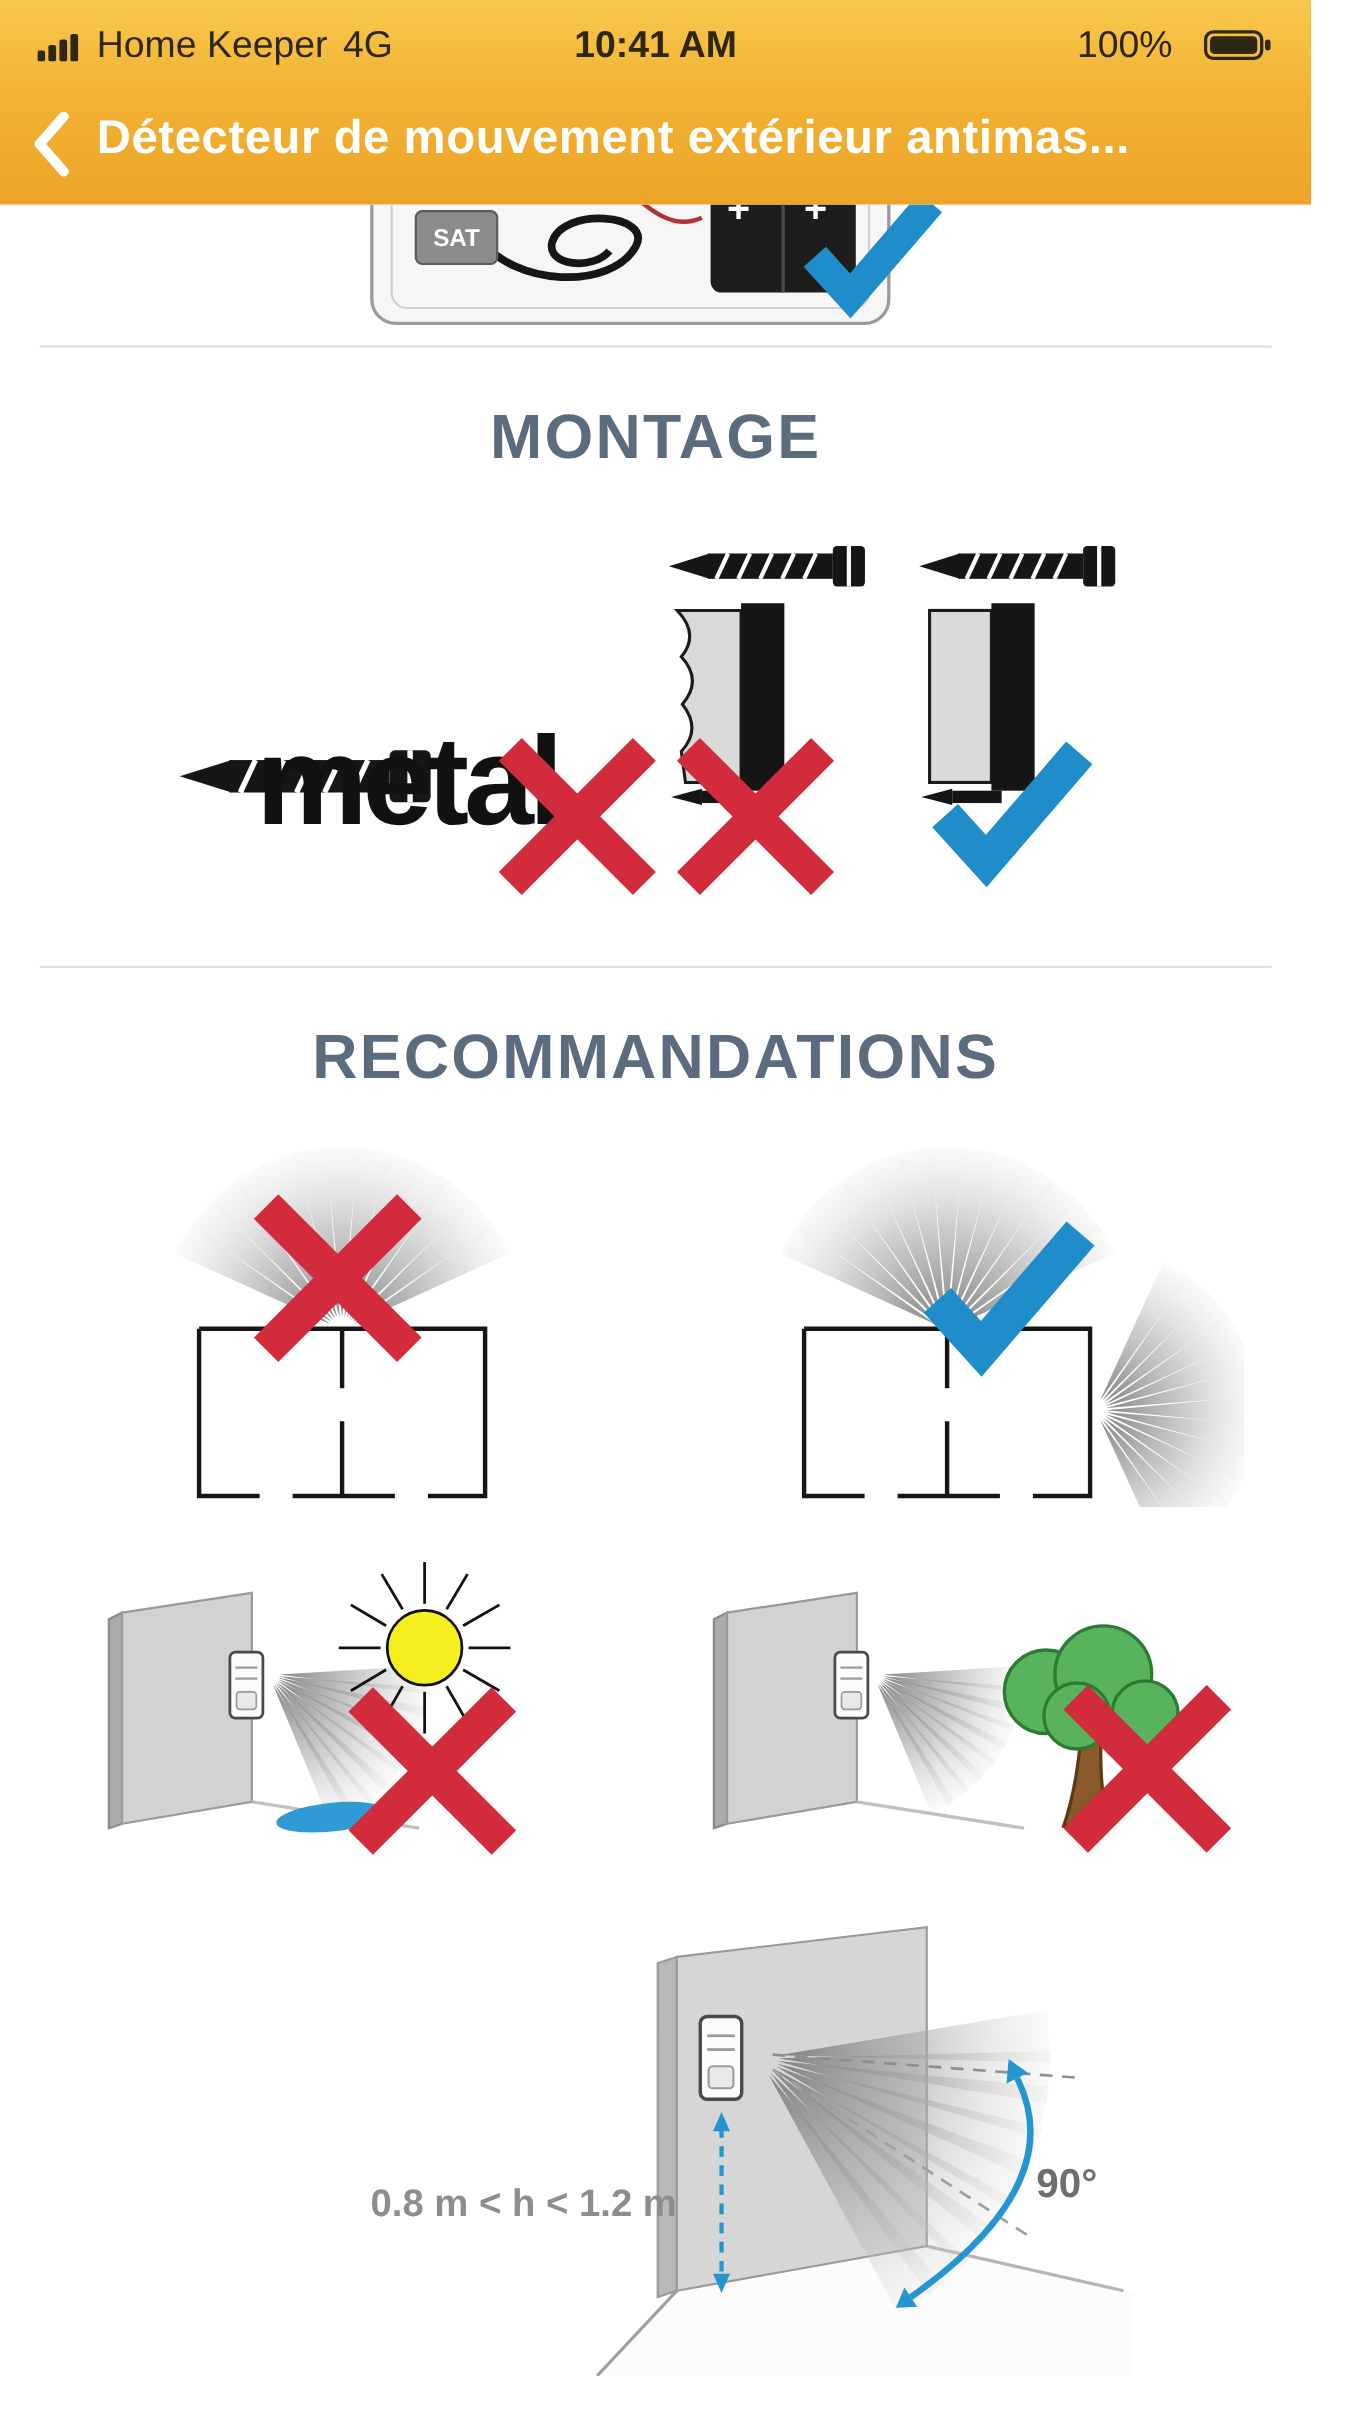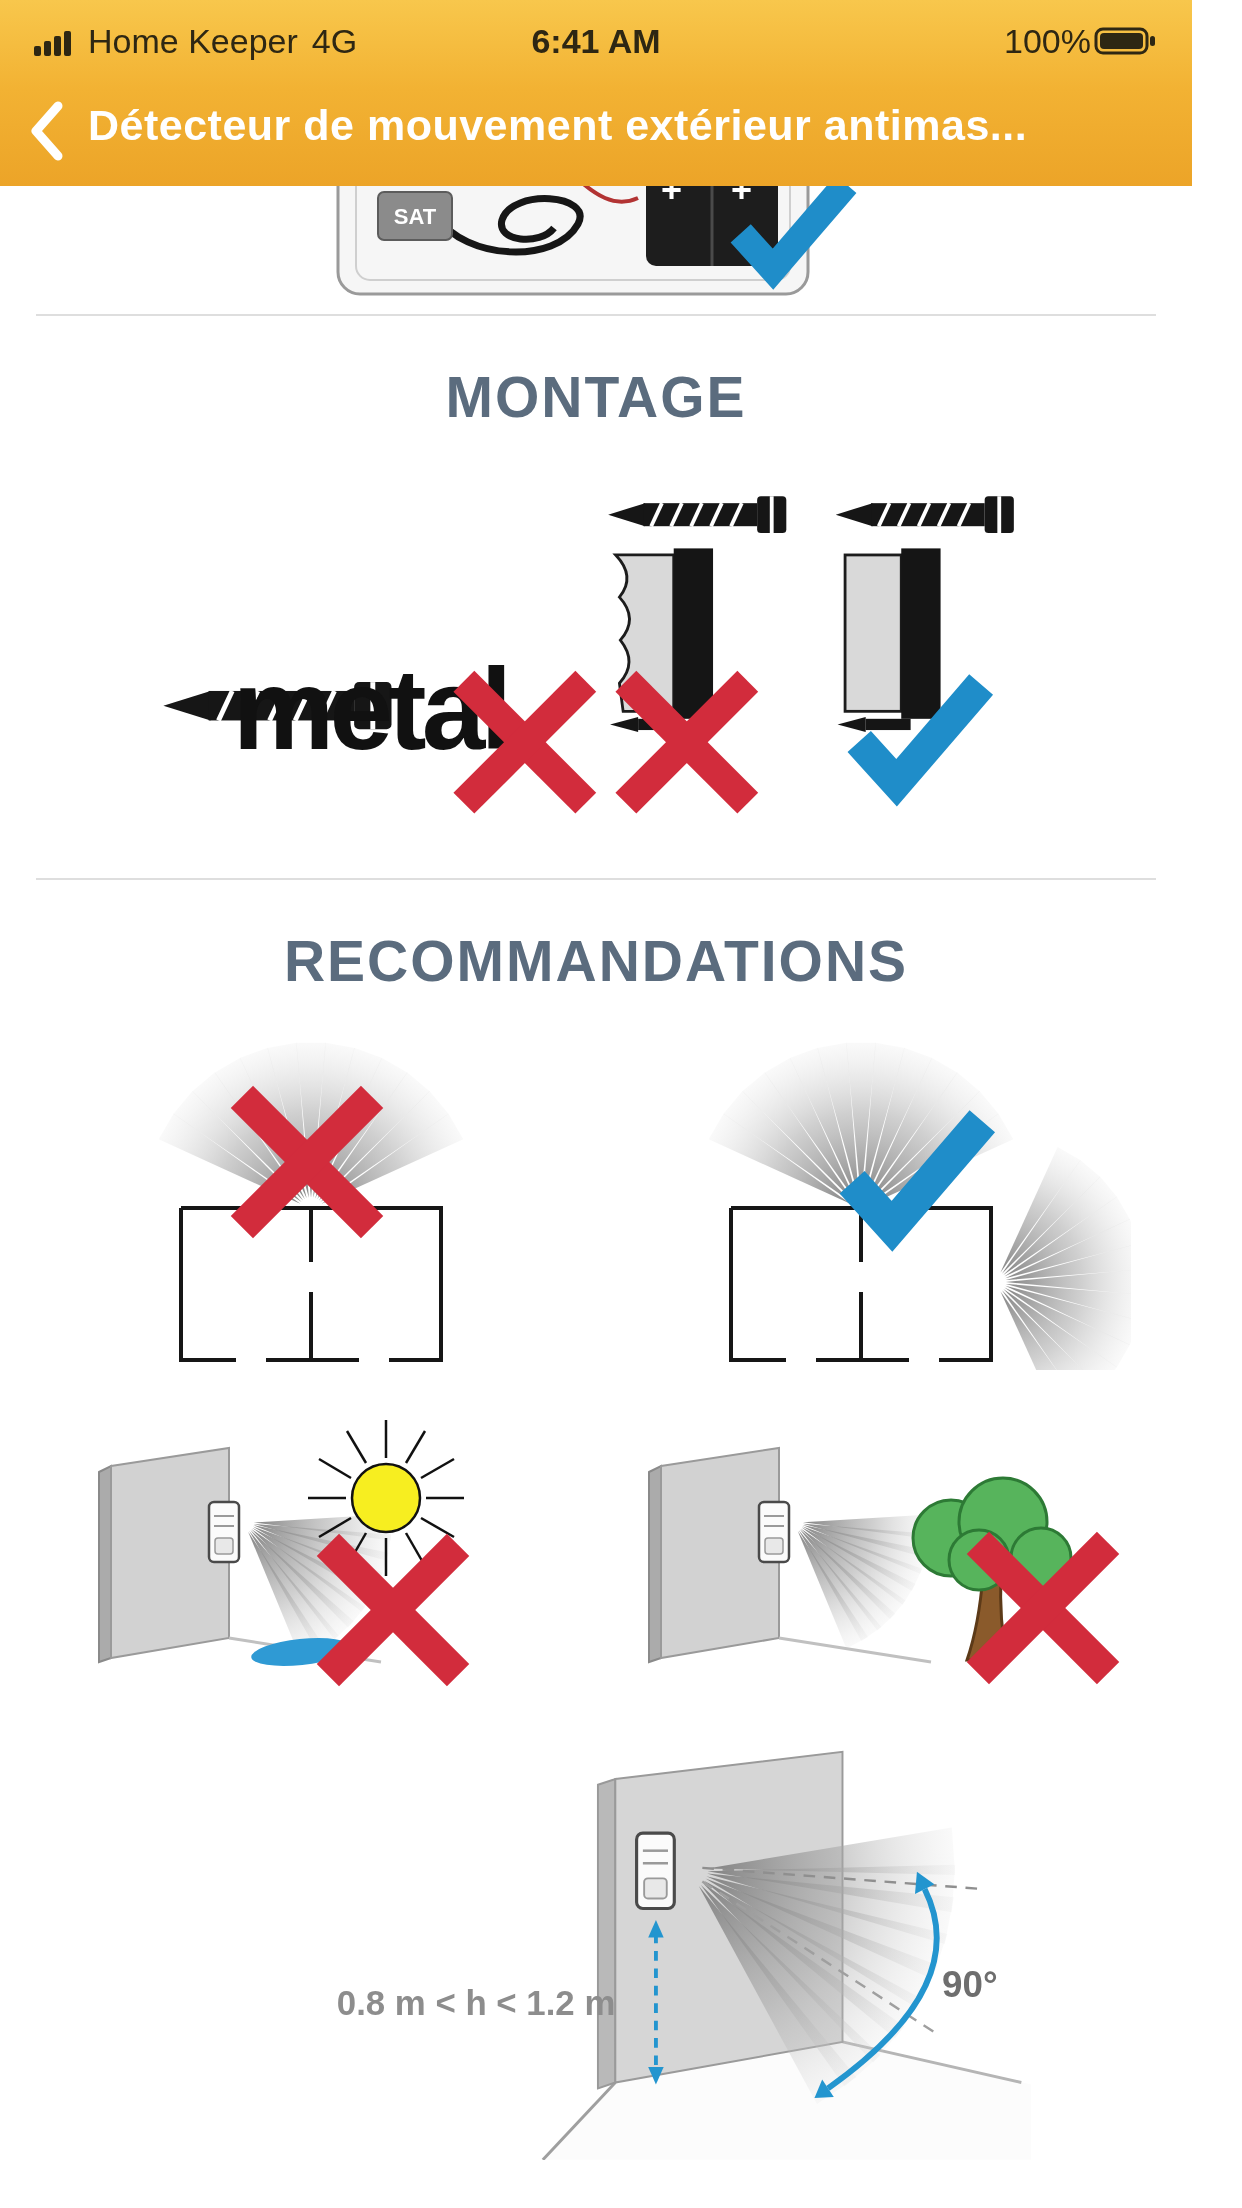--- a/index.html
+++ b/index.html
@@ -11,21 +11,21 @@
   header{
     position:relative;height:186px;
     background:linear-gradient(180deg,#f8c74c 0%,#f2b233 48%,#eca428 100%);
   }
   .status-bar{
     display:flex;align-items:center;height:62px;
     padding:10px 34px 0 34px;color:#2e2713;font-size:34px;
   }
   .sb-left{flex:1;display:flex;align-items:center;gap:14px;}
   .sb-center{flex:0 0 auto;font-weight:700;}
-  .sb-right{flex:1;display:flex;align-items:center;justify-content:flex-end;gap:3px;}
+  .sb-right{flex:1;display:flex;align-items:center;justify-content:flex-end;gap:28px;}
   .nav-bar{display:flex;align-items:center;height:118px;padding:0 28px;}
   .back-button{background:none;border:none;padding:0;margin:0;cursor:pointer;display:flex;align-items:center;}
   .nav-title{
     color:#ffffff;font-size:43px;font-weight:700;margin:0 0 12px 20px;
     white-space:nowrap;overflow:hidden;letter-spacing:0.5px;
   }
   
   main{position:relative;}
   .fragment{height:128px;display:flex;justify-content:center;overflow:hidden;}
   .divider{height:2px;background:#dedede;margin:0 36px;}
@@ -117,21 +117,21 @@
       <div class="sb-left">
         <svg width="40" height="30">
           <rect x="0" y="20" width="7" height="10" rx="2" fill="#2e2713"></rect>
           <rect x="10" y="15" width="7" height="15" rx="2" fill="#2e2713"></rect>
           <rect x="20" y="10" width="7" height="20" rx="2" fill="#2e2713"></rect>
           <rect x="30" y="5" width="7" height="25" rx="2" fill="#2e2713"></rect>
         </svg>
         <span>Home Keeper</span>
         <span>4G</span>
       </div>
-      <div class="sb-center">6:41 AM</div>
+      <div class="sb-center">10:41 AM</div>
       <div class="sb-right">
         <span>100%</span>
         <svg width="64" height="32">
           <rect x="2" y="4" width="51" height="24" rx="7" fill="none" stroke="#2e2713" stroke-width="3"></rect>
           <rect x="6" y="8" width="43" height="16" rx="4" fill="#2e2713"></rect>
           <rect x="56" y="11" width="5" height="10" rx="2.5" fill="#2e2713"></rect>
         </svg>
       </div>
     </div>
     <div class="nav-bar">

